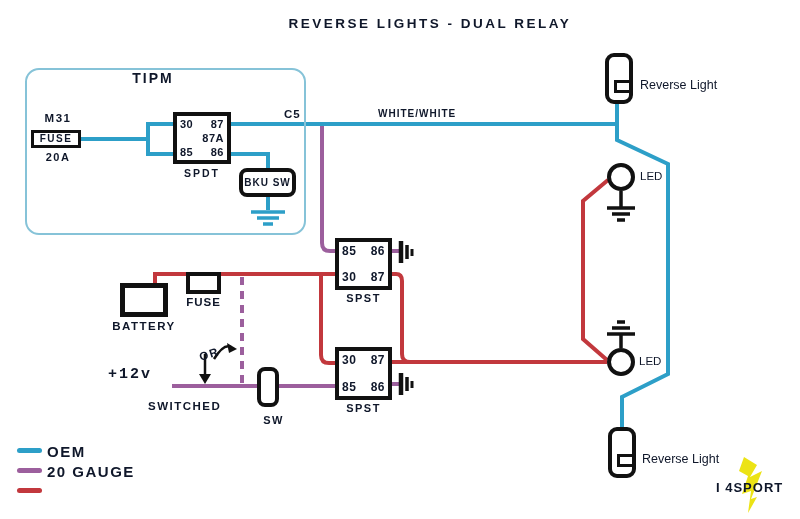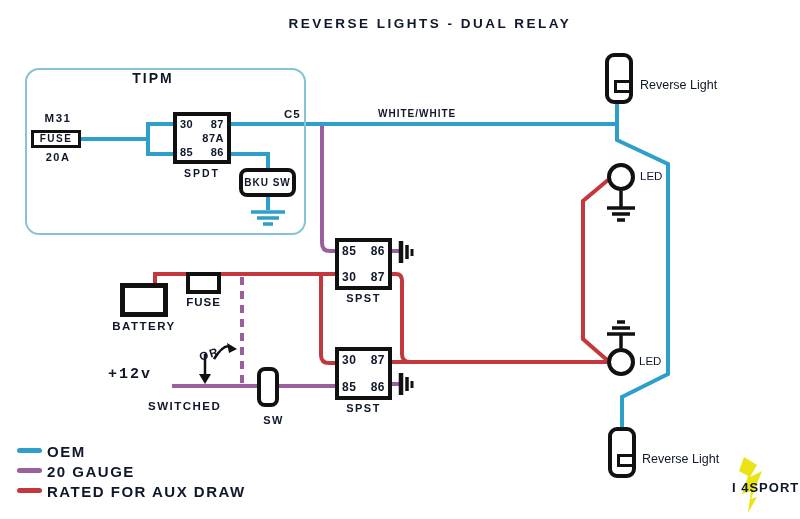--- a/index.html
+++ b/index.html
@@ -44,21 +44,21 @@
   .rl1{left:605px;top:53px;} .rl2{left:608px;top:427px;}
   .rslot{position:absolute;left:5px;top:23px;width:12px;height:7px;border:3px solid #111;background:#fff;}
   .rl1-label{left:640px;top:78px;font-size:12.5px;}
   .rl2-label{left:642px;top:452px;font-size:12.5px;}
   .led{width:28px;height:28px;border:4px solid #111;border-radius:50%;background:#fff;position:absolute;box-sizing:border-box;}
   .led1{left:607px;top:163px;} .led2{left:607px;top:348px;}
   .led1-label{left:640px;top:170px;font-size:11.5px;}
   .led2-label{left:639px;top:355px;font-size:11.5px;}
   .legend-label{font-size:15px;}
   .swatch{position:absolute;width:25px;height:5px;border-radius:3px;}
-  .logo-text{left:732px;top:480px;font-size:13px;letter-spacing:1px;z-index:3;}
+  .logo-text{left:716px;top:480px;font-size:13px;letter-spacing:1px;z-index:3;}
 </style>
 </head>
 <body>
 
 <div class="stage">
 
   <svg class="wires" viewBox="0 0 800 519">
 
     <g fill="none" stroke-width="4" stroke="#2d9fc8">
       <path d="M81 139 H148 M173 124 H148 V154 H173 M231 124 H618 M231 154 H268 V169 M268 195 V210 M617 104 V140 L668 164 V374 L622 397 V428"></path>
@@ -159,17 +159,16 @@
   <div class="box rlight rl2">
     <span class="rslot"></span>
   </div>
   <div class="soft rl2-label">Reverse Light</div>
 
   <span class="swatch" style="left: 17px; top: 448px; background: rgb(45, 159, 200);"></span>
   <div class="lbl legend-label" style="left:47px;top:443px;">OEM</div>
   <span class="swatch" style="left: 17px; top: 468px; background: rgb(156, 95, 157);"></span>
   <div class="lbl legend-label" style="left:47px;top:463px;">20 GAUGE</div>
   <span class="swatch" style="left: 17px; top: 488px; background: rgb(194, 56, 61);"></span>
-  <div class="lbl legend-label" style="left:47px;top:483px;">RATED FOR AUX DRAW</div>
 
   <div class="lbl logo-text">I 4SPORT</div>
 
 </div>
 
 </body></html>

